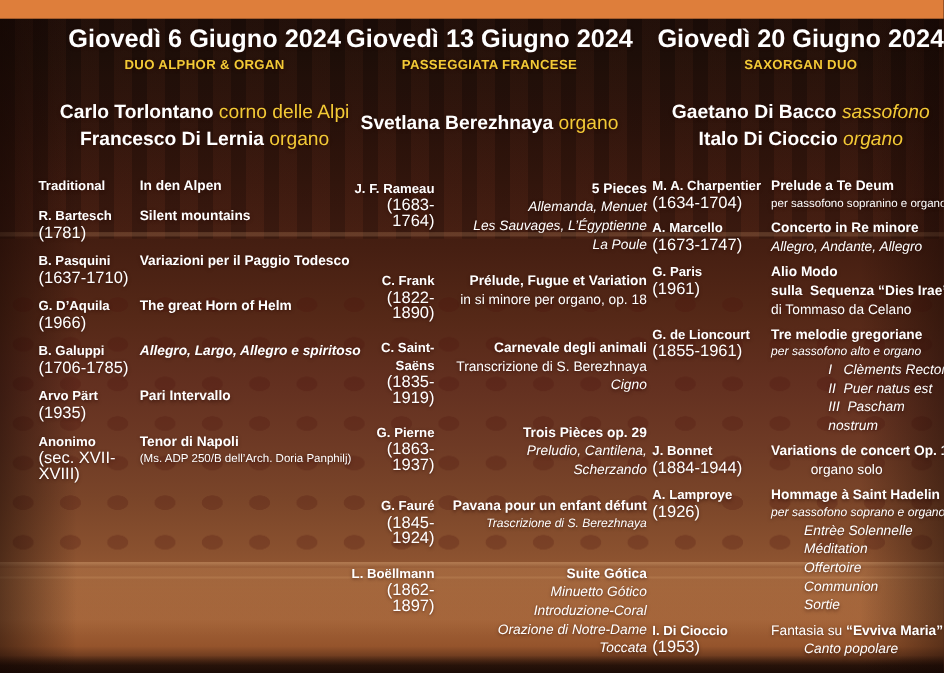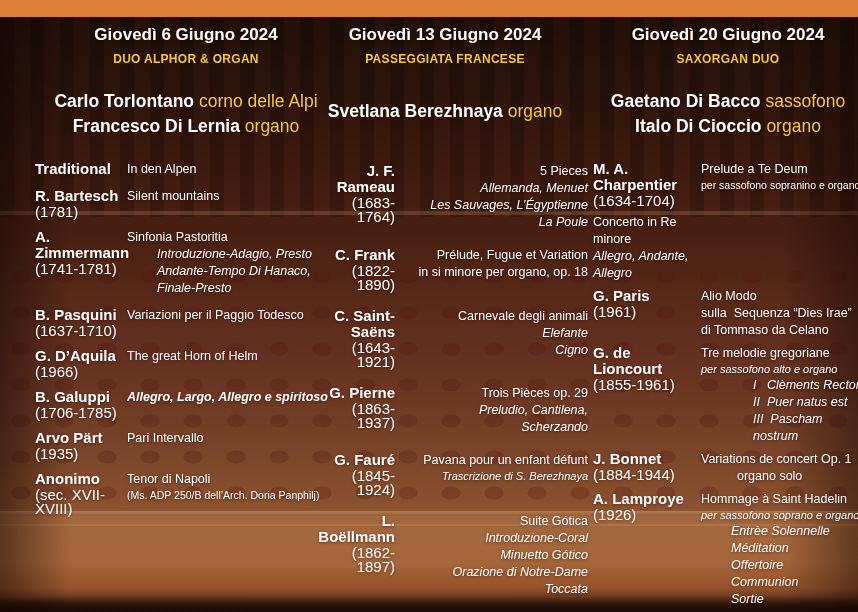--- a/index.html
+++ b/index.html
@@ -43,38 +43,38 @@
       linear-gradient(0deg, rgba(14,5,2,.6) 0 7px, rgba(14,5,2,0) 16px);}
   .topbar{position:absolute;left:0;right:0;top:0;height:17px;background:var(--orange);}
 
   
   #columns{position:absolute;inset:0;}
   .col{position:absolute;top:24px;text-align:center;
     text-shadow:0 1px 3px rgba(40,10,5,.55);}
   .c1{left:26px;width:320px;}
   .c2{left:302px;width:286px;}
   .c3{left:588px;width:280px;}
-  .hdr-date{font-size:17px;font-weight:bold;line-height:22px;color:var(--white);}
+  .hdr-date{font-size:23px;font-weight:bold;line-height:22px;color:var(--white);}
   .hdr-title{font-size:12px;font-weight:bold;line-height:19px;margin-top:4px;
     color:var(--yellow);letter-spacing:.3px;}
   .performers{margin-top:20px;font-size:17.5px;line-height:25px;font-weight:bold;}
   .c2 .performers{margin-top:30px;}
   .pinst{color:var(--yellow);font-weight:normal;}
-  .pinst.it{}
+  .pinst.it{font-style:italic;}
   .program{text-align:left;margin-top:22px;}
   .c1 .program{padding-left:9px;}
   .c2 .program{margin-top:39px;padding-left:13px;text-align:right;}
   .c3 .program{padding-left:5px;}
   .item{display:grid;grid-template-columns:92px 1fr;margin-bottom:10px;}
   .c2 .item{grid-template-columns:80px 1fr;margin-bottom:16px;}
   .c3 .item{grid-template-columns:108px 1fr;margin-bottom:6px;}
-  .cname{font-size:15px;font-weight:bold;line-height:16px;}
+  .cname{font-size:12px;font-weight:bold;line-height:16px;}
   .cdates{font-size:15px;line-height:14px;margin-top:1px;}
   .wl{font-size:12.5px;line-height:17px;color:var(--white);white-space:pre-wrap;}
-  .s-b{font-weight:normal;}
+  .s-b{font-weight:bold;}
   .s-bi{font-weight:bold;font-style:italic;}
   .s-i{font-style:italic;}
   .s-im{font-style:italic;margin-left:30px;}
   .s-rm{margin-left:36px;}
   .s-r{}
   .s-sm{font-size:10.5px;line-height:15px;}
   .s-smi{font-size:11px;font-style:italic;line-height:15px;}
   .s-roman{font-style:italic;margin-left:52px;}
   .s-mix{}
   .s-mix b{font-weight:bold;}
@@ -113,32 +113,20 @@
           <div class="composer">
             <div class="cname">R. Bartesch</div>
             <div class="cdates">(1781)</div>
           </div>
           <div class="works">
             <div class="wl s-b">Silent mountains</div>
           </div>
         </div>
         <div class="item">
           <div class="composer">
-            <div class="cname">A. Zimmermann</div>
-            <div class="cdates">(1741-1781)</div>
-          </div>
-          <div class="works">
-            <div class="wl s-b">Sinfonia Pastoritia</div>
-            <div class="wl s-im">Introduzione-Adagio, Presto</div>
-            <div class="wl s-im">Andante-Tempo Di Hanaco,</div>
-            <div class="wl s-im">Finale-Presto</div>
-          </div>
-        </div>
-        <div class="item">
-          <div class="composer">
             <div class="cname">B. Pasquini</div>
             <div class="cdates">(1637-1710)</div>
           </div>
           <div class="works">
             <div class="wl s-b">Variazioni per il Paggio Todesco</div>
           </div>
         </div>
         <div class="item">
           <div class="composer">
             <div class="cname">G. D’Aquila</div>
@@ -203,25 +191,25 @@
             <div class="cdates">(1822-1890)</div>
           </div>
           <div class="works">
             <div class="wl s-b">Prélude, Fugue et Variation</div>
             <div class="wl s-r">in si minore per organo, op. 18</div>
           </div>
         </div>
         <div class="item">
           <div class="composer">
             <div class="cname">C. Saint-Saëns</div>
-            <div class="cdates">(1643-1921)</div>
+            <div class="cdates">(1835-1919)</div>
           </div>
           <div class="works">
             <div class="wl s-b">Carnevale degli animali</div>
-            <div class="wl s-im">Elefante</div>
+            <div class="wl s-r">Transcrizione di S. Berezhnaya</div>
             <div class="wl s-im">Cigno</div>
           </div>
         </div>
         <div class="item">
           <div class="composer">
             <div class="cname">G. Pierne</div>
             <div class="cdates">(1863-1937)</div>
           </div>
           <div class="works">
             <div class="wl s-b">Trois Pièces op. 29</div>
@@ -238,22 +226,22 @@
             <div class="wl s-smi">Trascrizione di S. Berezhnaya</div>
           </div>
         </div>
         <div class="item">
           <div class="composer">
             <div class="cname">L. Boëllmann</div>
             <div class="cdates">(1862-1897)</div>
           </div>
           <div class="works">
             <div class="wl s-b">Suite Gótica</div>
+            <div class="wl s-im">Minuetto Gótico</div>
             <div class="wl s-im">Introduzione-Coral</div>
-            <div class="wl s-im">Minuetto Gótico</div>
             <div class="wl s-im">Orazione di Notre-Dame</div>
             <div class="wl s-im">Toccata</div>
           </div>
         </div>
       </div>
     </section>
     <section class="col c3">
       <div class="hdr-date">Giovedì 20 Giugno 2024</div>
       <div class="hdr-title">SAXORGAN DUO</div>
       <div class="performers">
@@ -265,20 +253,24 @@
           <div class="composer">
             <div class="cname">M. A. Charpentier</div>
             <div class="cdates">(1634-1704)</div>
           </div>
           <div class="works">
             <div class="wl s-b">Prelude a Te Deum</div>
             <div class="wl s-sm">per sassofono sopranino e organo</div>
           </div>
         </div>
         <div class="item">
+          <div class="composer">
+            <div class="cname">A. Marcello</div>
+            <div class="cdates">(1673-1747)</div>
+          </div>
           <div class="works">
             <div class="wl s-b">Concerto in Re minore</div>
             <div class="wl s-i">Allegro, Andante, Allegro</div>
           </div>
         </div>
         <div class="item">
           <div class="composer">
             <div class="cname">G. Paris</div>
             <div class="cdates">(1961)</div>
           </div>

